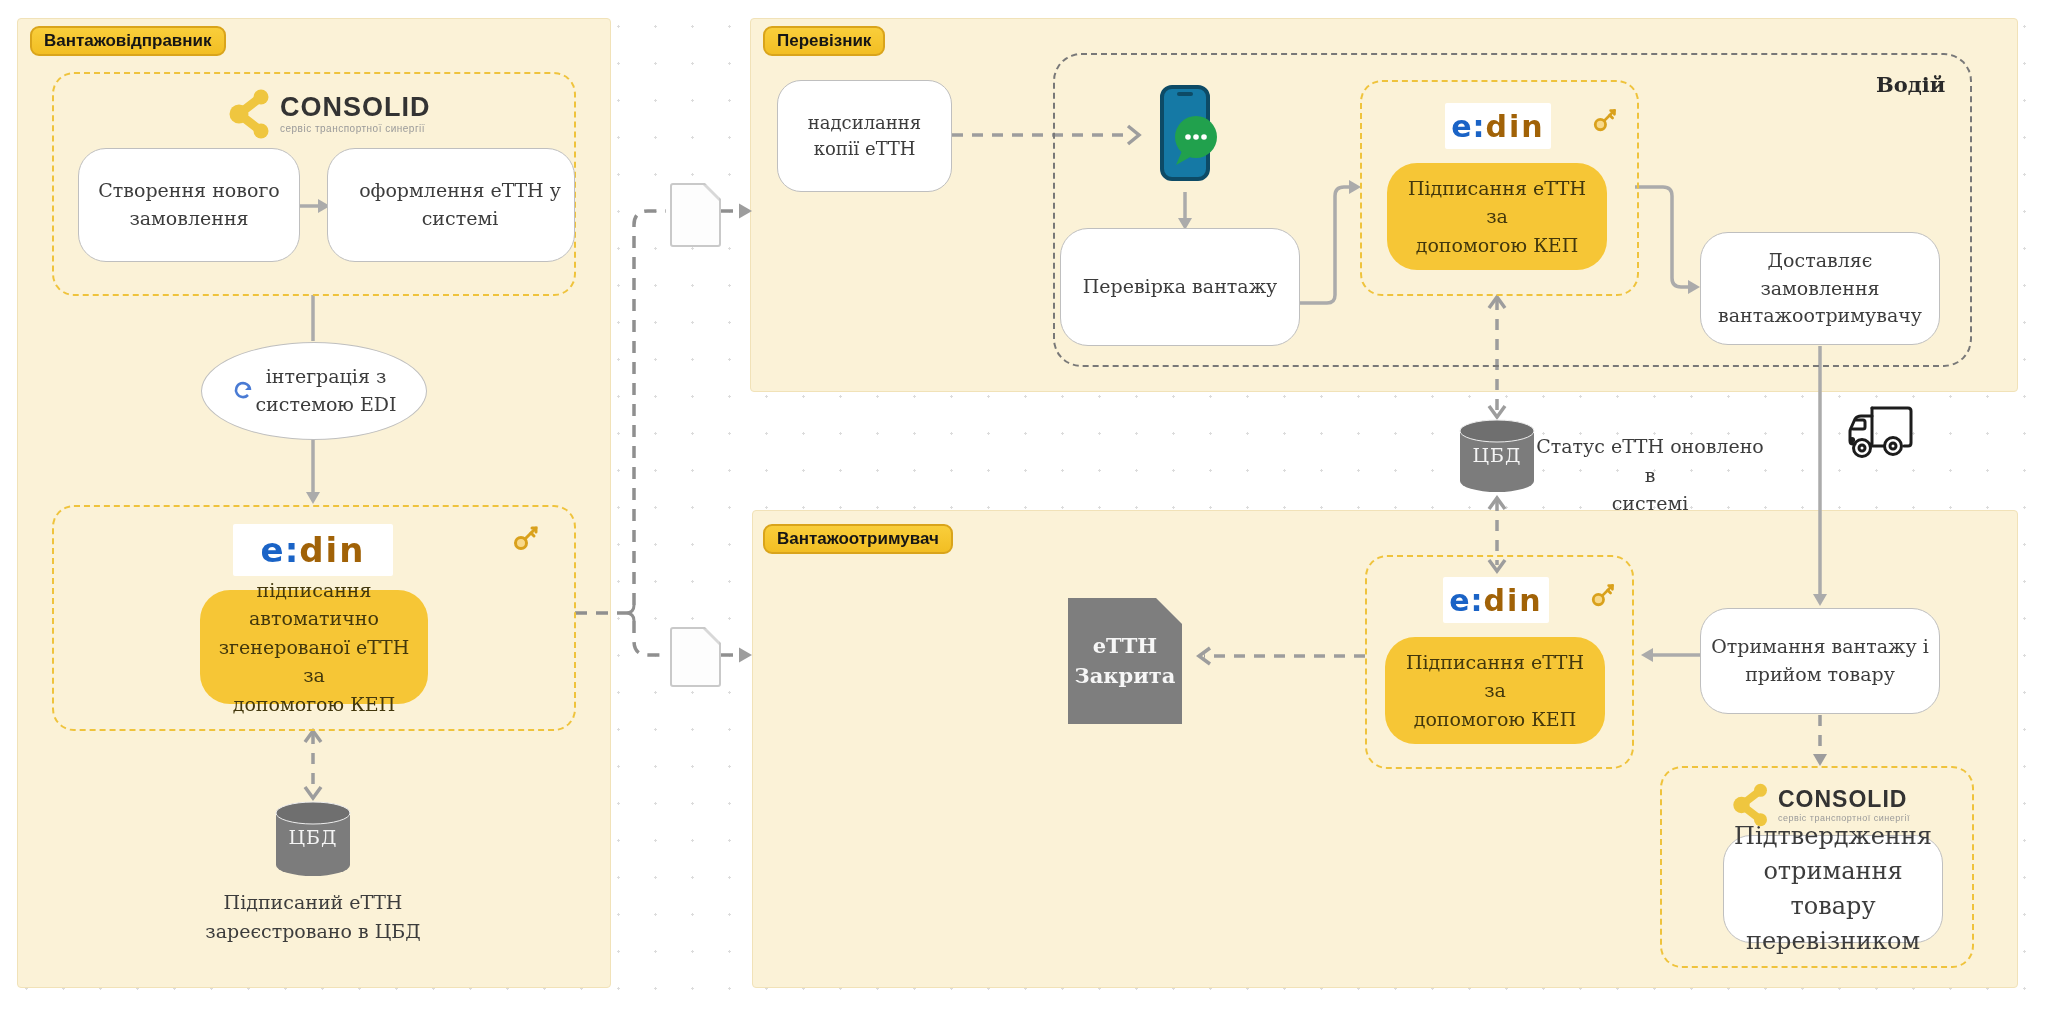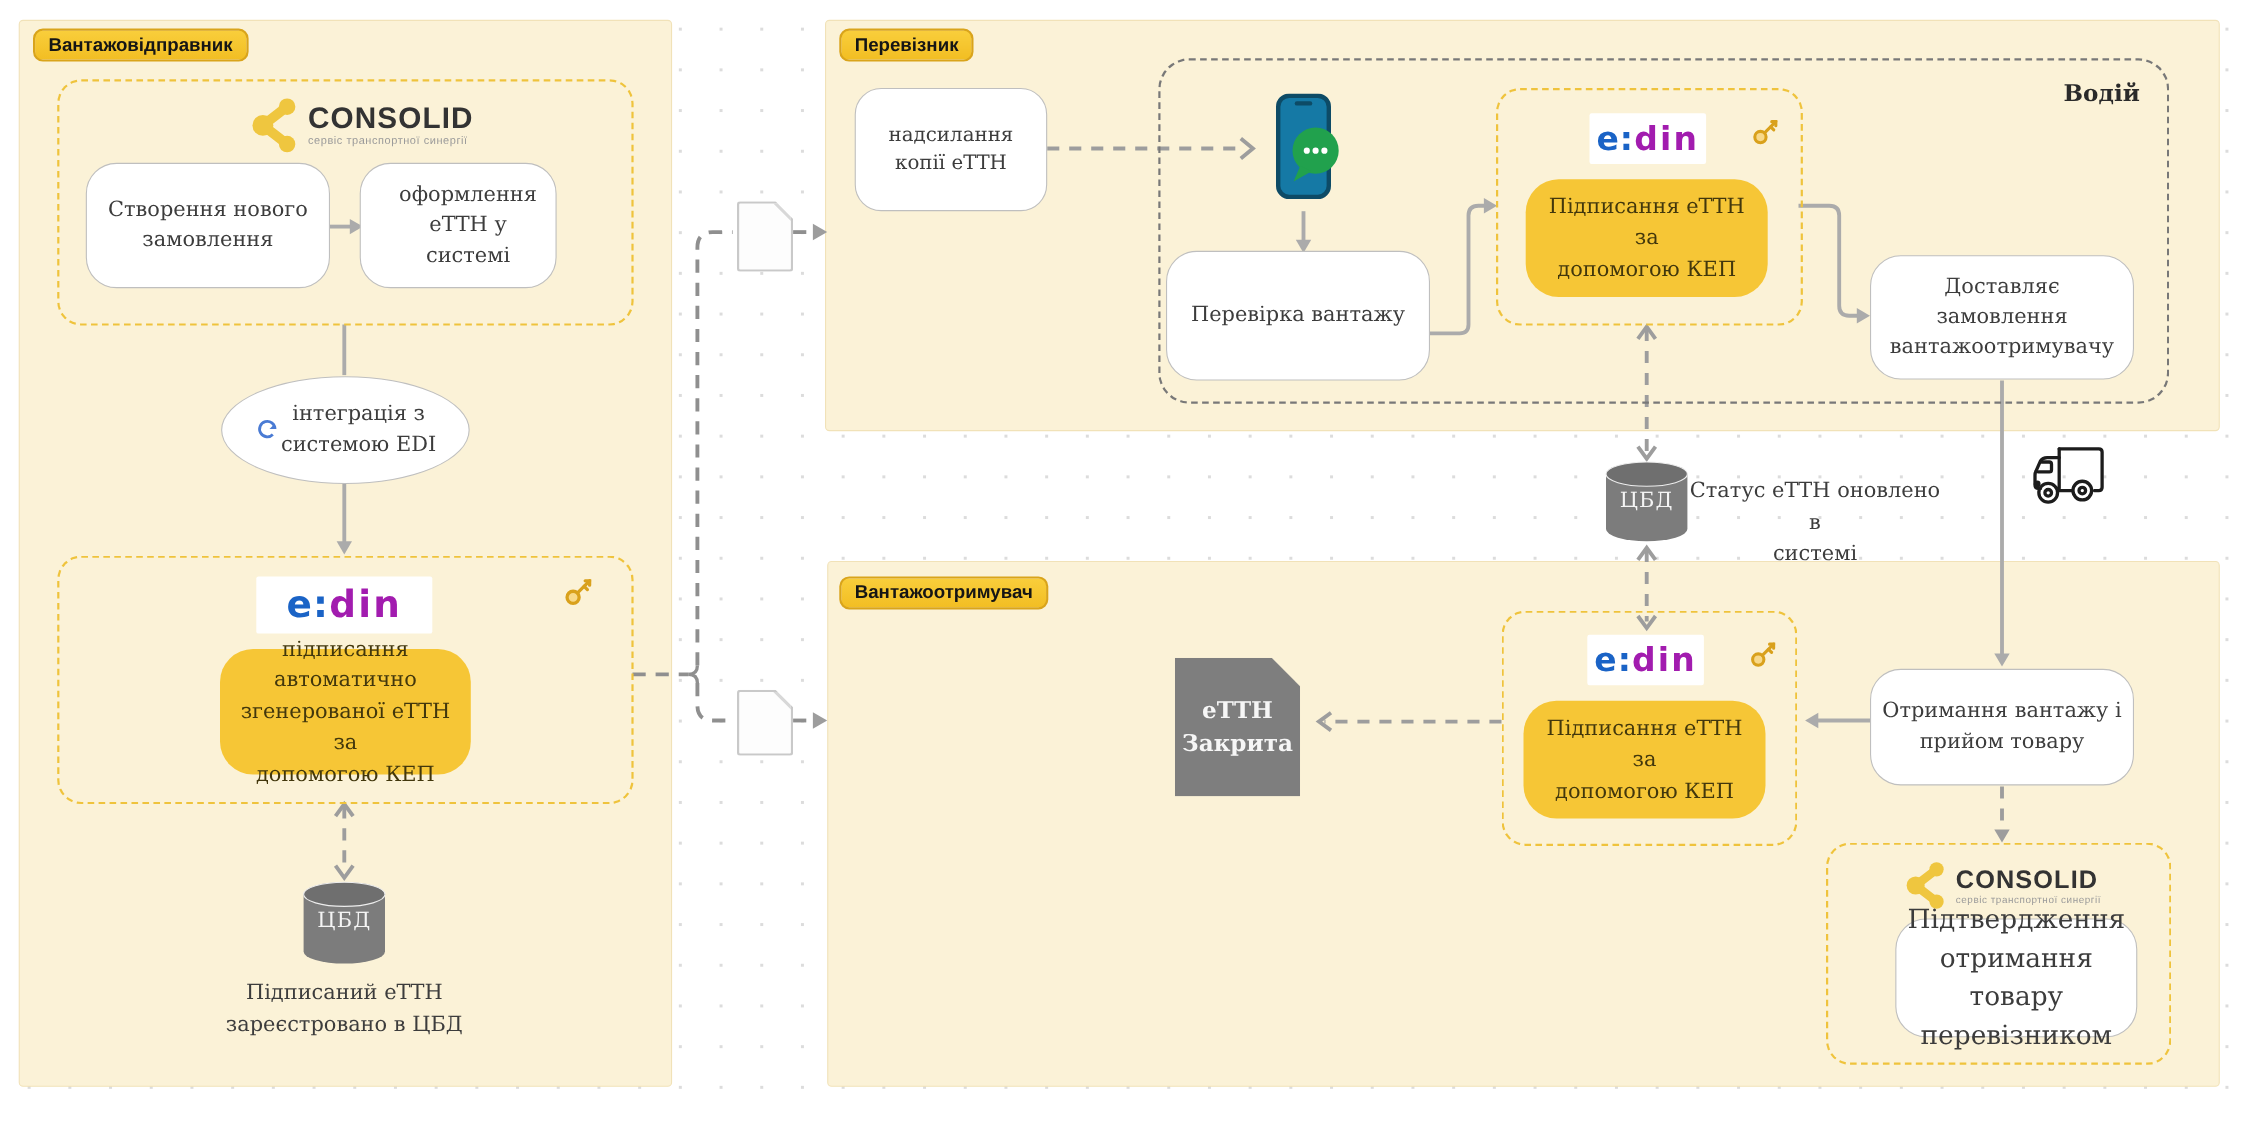--- a/index.html
+++ b/index.html
@@ -70,21 +70,21 @@
   .consolid{position:absolute;display:flex;align-items:center;gap:8px;}
   .consolid .txt{display:flex;flex-direction:column;line-height:1;}
   .consolid .name{font-family:"Liberation Sans",sans-serif;font-weight:bold;color:#333333;letter-spacing:1px;}
   .consolid .tag{font-family:"Liberation Sans",sans-serif;color:#9a9a9a;letter-spacing:.5px;margin-top:3px;}
   .consolid.big .name{font-size:27px;} .consolid.big .tag{font-size:10px;}
   .consolid.small .name{font-size:23px;} .consolid.small .tag{font-size:9px;}
   .edin{
     position:absolute;background:#ffffff;display:flex;align-items:center;justify-content:center;
     font-family:"DejaVu Sans",sans-serif;font-weight:bold;border-radius:2px;
   }
-  .edin .e{color:#1A63C6;} .edin .colon{color:#1A63C6;margin:0 1px;} .edin .din{color:#a21caf;letter-spacing:2px;}
+  .edin .e{color:#1A63C6;} .edin .colon{color:#1A63C6;margin:0 1px;} .edin .din{color:#a16207;letter-spacing:2px;}
   .driver{
     position:absolute;font-weight:bold;font-size:21px;color:#2A2A2A;
   }
   svg.overlay{position:absolute;left:0;top:0;z-index:5;pointer-events:none;}
   .node{z-index:6;}
 </style>
 </head>
 <body>
 
 <div id="canvas">
@@ -166,21 +166,21 @@
       <circle cx="33" cy="43" r="7.5" fill="#EFC63F"></circle>
     </svg>
     <div class="txt">
       <span class="name">CONSOLID</span>
       <span class="tag">сервіс транспортної синергії</span>
     </div>
   </div>
 
   <div class="wbox node" style="left:78px;top:148px;width:222px;height:114px;">Створення нового
 замовлення</div>
-  <div class="wbox node" style="left:327px;top:148px;width:179px;height:114px;padding-left:28px;">оформлення еТТН у
+  <div class="wbox node" style="left:327px;top:148px;width:248px;height:114px;padding-left:28px;">оформлення еТТН у
 системі</div>
 
   <div class="ellipse node" style="left:201px;top:342px;width:224px;height:96px;">
     <svg width="24" height="24" viewBox="0 0 24 24" style="margin-bottom:2px;">
       <g stroke="#4A7BD4" stroke-width="2.6" fill="none">
         <path d="M19,12 a7,7 0 1 0 -2,5"></path>
       </g>
       <path d="M19,7 v5 h-5 z" fill="#4A7BD4"></path>
     </svg>
     <span>інтеграція з

